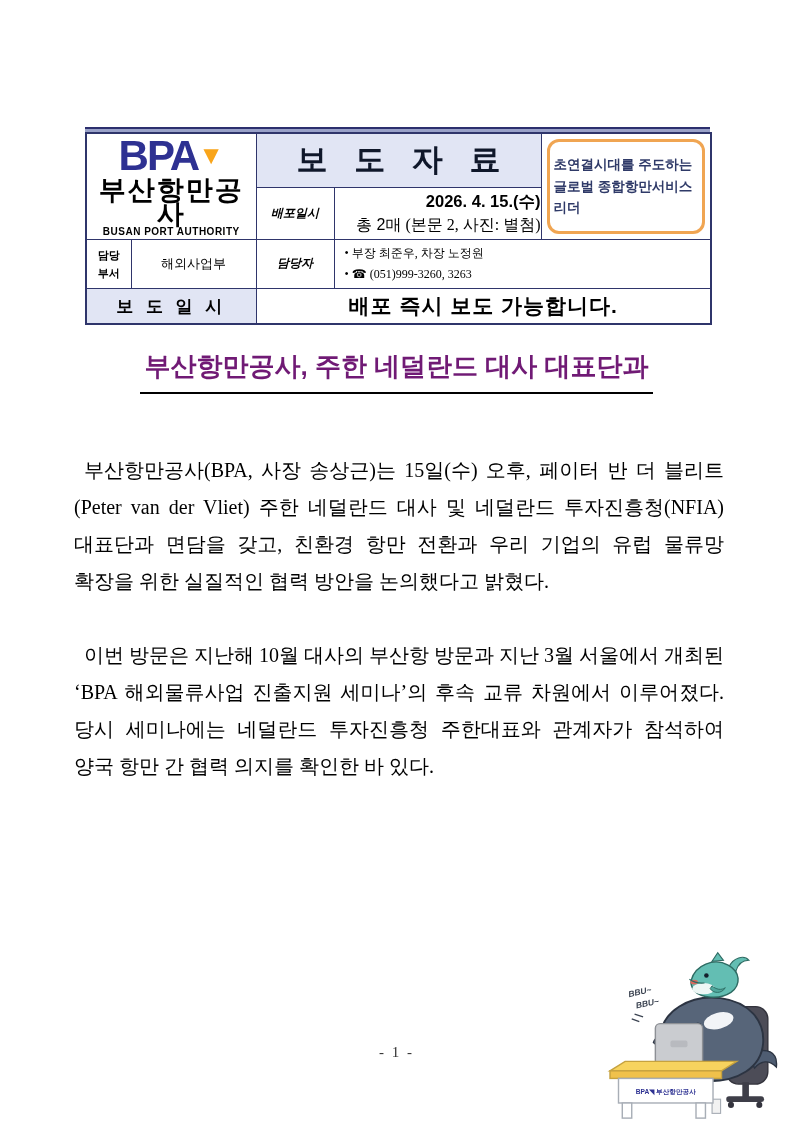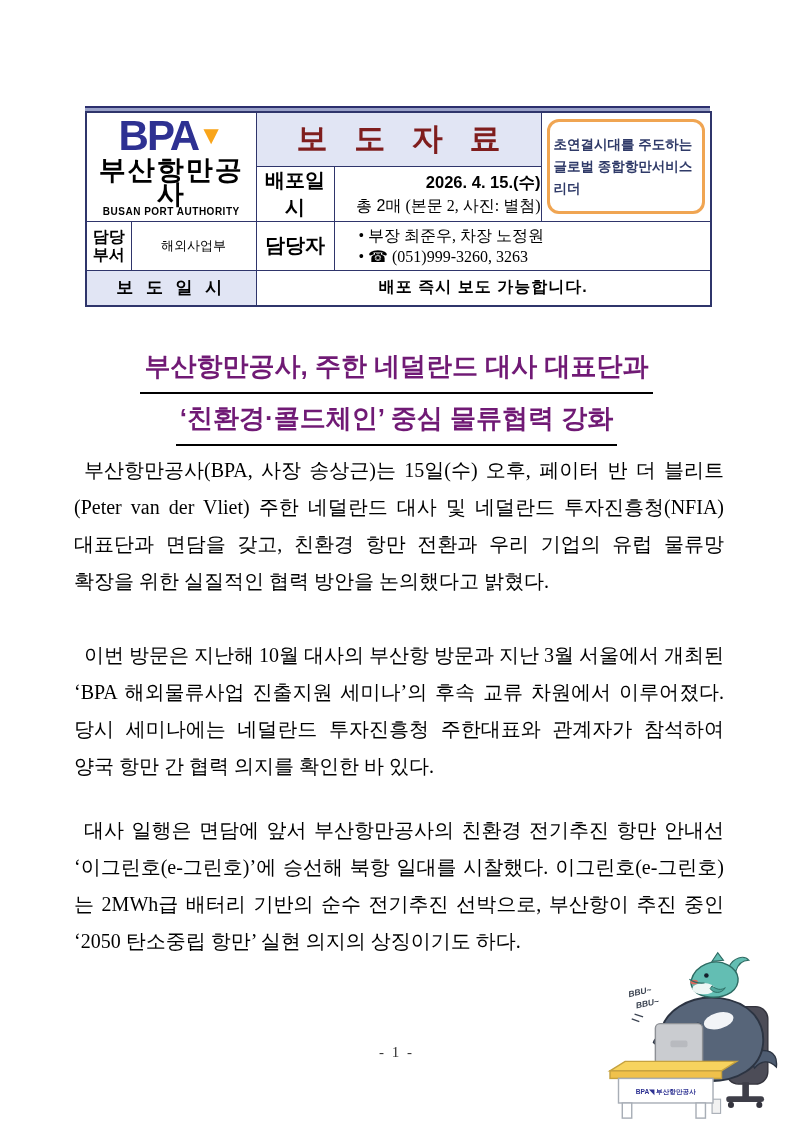--- a/index.html
+++ b/index.html
@@ -3,54 +3,54 @@
 <meta charset="utf-8">
 <style>
   * { margin:0; padding:0; box-sizing:border-box; }
   html,body { background:#888; }
   .page {
     position:relative; width:793px; height:1121px; background:#ffffff;
     margin:0 auto; overflow:hidden;
     font-family:"Liberation Serif","DejaVu Serif",serif; color:#000;
   }
   
-  .header-block { position:absolute; left:85px; top:106px; width:625px; }
+  .header-block { position:absolute; left:85px; top:127px; width:625px; }
   .top-bar { height:5px; background:#2c2f6e; border-bottom:3px solid #99a1c8; }
   table.press { width:625px; border-collapse:collapse; table-layout:fixed;
     border:2px solid #2f356b; }
   table.press td { border:1px solid #2f356b; vertical-align:middle; overflow:hidden; }
   .logo-cell { background:#fff; text-align:center; }
   .bpa-line { font-family:"Liberation Sans",sans-serif; font-weight:bold;
     font-size:42px; line-height:40px; color:#2e3192; letter-spacing:-2px; }
   .bpa-tri { color:#f9a51a; font-size:26px; vertical-align:6px; letter-spacing:0; }
   .logo-kor { font-family:"Liberation Sans",sans-serif; font-weight:bold;
     font-size:27px; letter-spacing:2px; color:#000; line-height:24px; margin-top:2px; }
   .logo-eng { font-family:"Liberation Sans",sans-serif; font-weight:bold;
     font-size:10px; letter-spacing:0.5px; color:#000; line-height:12px; }
   .doctype-cell { background:#e1e5f4; text-align:center;
     font-family:"Liberation Sans",sans-serif; font-weight:800; font-size:31px;
-    letter-spacing:9px; text-indent:9px; color:#7f1d1d; }
+    letter-spacing:9px; text-indent:9px; color:#0f172a; }
   .badge-cell { background:#fff; padding:5px; }
   .slogan-box { border:3px solid #f0a552; border-radius:12px; background:#fff;
     padding:12px 4px; font-family:"Liberation Sans",sans-serif;
     font-weight:bold; font-size:13.5px; line-height:1.6; color:#2f3a68; }
   .lbl { font-family:"Liberation Sans",sans-serif; font-weight:bold;
-    font-size:20px; text-align:center; }
+    font-size:12px; text-align:center;font-style:italic; }
   .dashed-r { border-right:1px dashed #9aa0b8 !important; }
   .release-val { text-align:right; font-size:16px; line-height:23px; }
   .release-date { font-weight:bold; font-family:"Liberation Sans",sans-serif; font-size:16.5px; }
   .pages-bold { font-weight:normal; font-family:"Liberation Sans",sans-serif;margin-top:24px; }
   .dept-lbl { font-family:"Liberation Sans",sans-serif; font-weight:bold;
-    font-size:16px; text-align:center; line-height:18px; }
+    font-size:11px; text-align:center; line-height:18px; }
   .dept-val { text-align:center; font-size:13px; }
-  .contact-cell { padding:3px 2px 3px 24px; font-size:16px; line-height:21px; }
+  .contact-cell { padding:3px 2px 3px 10px; font-size:12px; line-height:21px; }
   .report-lbl { background:#e1e5f4; font-family:"Liberation Sans",sans-serif;
     font-weight:bold; font-size:17px; letter-spacing:4px; text-align:center; }
   .report-val { font-family:"Liberation Sans",sans-serif; font-weight:bold;
-    font-size:16px; text-align:center; letter-spacing:1px; }
+    font-size:21px; text-align:center; letter-spacing:1px; }
   
   .doc-title { position:absolute; left:0; top:342px; width:100%; text-align:center;
     font-family:"Liberation Sans",sans-serif; font-weight:800; font-size:26px;
     line-height:48px; color:#701a75; }
   .doc-title .tline { display:inline-block; border-bottom:2.5px solid #000;
     padding:0 4px 2px 4px; }
   
   .body-text { position:absolute; left:74px; top:452px; width:650px;
     font-size:20px; line-height:37px; text-align:justify; word-break:keep-all; }
   .body-text p { text-indent:10px; margin-bottom:22px; }
@@ -111,27 +111,25 @@
       <tr style="height:36px">
         <td class="report-lbl" colspan="2">보 도 일 시</td>
         <td class="report-val" colspan="3">배포 즉시 보도 가능합니다.</td>
       </tr>
     </tbody>
       </table>
   </div>
 
   <div class="doc-title">
     <div><span class="tline">부산항만공사, 주한 네덜란드 대사 대표단과</span></div>
-    <div><span class="tline">‘친환경·콜드체인’ 중심 물류협력 강화</span></div>
   </div>
 
   <div class="body-text">
     <p>부산항만공사(BPA, 사장 송상근)는 15일(수) 오후, 페이터 반 더 블리트(Peter van der Vliet) 주한 네덜란드 대사 및 네덜란드 투자진흥청(NFIA) 대표단과 면담을 갖고, 친환경 항만 전환과 우리 기업의 유럽 물류망 확장을 위한 실질적인 협력 방안을 논의했다고 밝혔다.</p>
     <p style="margin-top:37px">이번 방문은 지난해 10월 대사의 부산항 방문과 지난 3월 서울에서 개최된 ‘BPA 해외물류사업 진출지원 세미나’의 후속 교류 차원에서 이루어졌다. 당시 세미나에는 네덜란드 투자진흥청 주한대표와 관계자가 참석하여 양국 항만 간 협력 의지를 확인한 바 있다.</p>
-    <p style="margin-top:27px">대사 일행은 면담에 앞서 부산항만공사의 친환경 전기추진 항만 안내선 ‘이그린호(e-그린호)’에 승선해 북항 일대를 시찰했다. 이그린호(e-그린호)는 2MWh급 배터리 기반의 순수 전기추진 선박으로, 부산항이 추진 중인 ‘2050 탄소중립 항만’ 실현 의지의 상징이기도 하다.</p>
   </div>
 
   <div class="page-number">- 1 -</div>
 
   <svg class="mascot" width="180" height="172" viewBox="0 0 190 182">
 
     <g>
       <rect x="127" y="62" width="44" height="82" rx="13" fill="#4c4c57" stroke="#33333c" stroke-width="1.5"></rect>
       <rect x="144" y="142" width="7" height="16" fill="#3e3e48"></rect>
       <rect x="127" y="157" width="40" height="6" rx="3" fill="#3e3e48"></rect>

